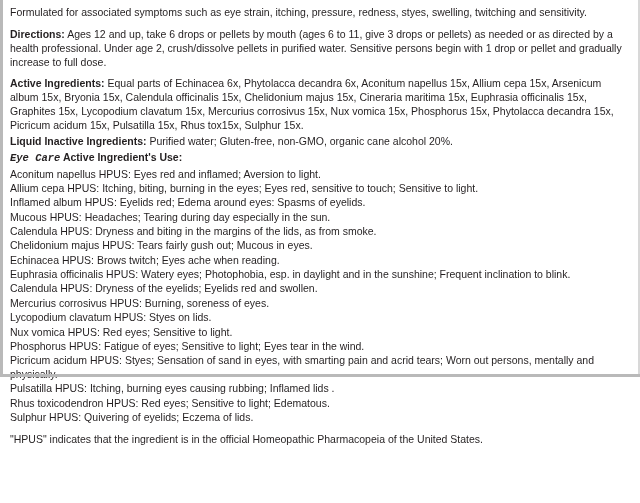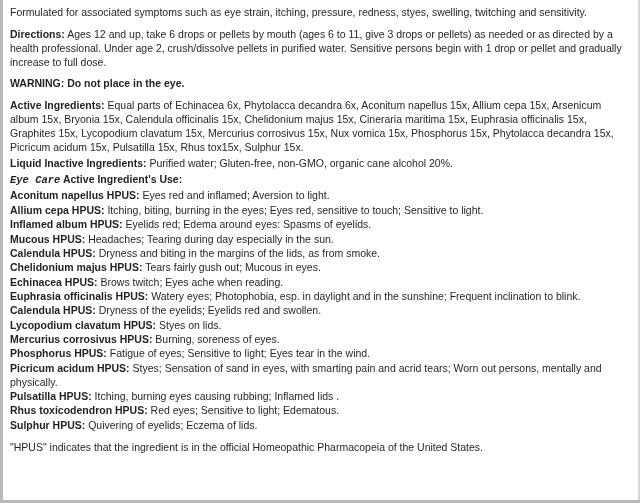--- a/index.html
+++ b/index.html
@@ -12,21 +12,21 @@
     background: #ffffff;
     font-family: "Liberation Sans", sans-serif;
     font-size: 10.5px;
     line-height: 1.32;
     color: #231f20;
     overflow: hidden;
   }
   .page {
     box-sizing: border-box;
     width: 640px;
-    height: 503px;
+    height: 377px;
     padding: 6px 10px 4px 10px;
     position: relative;
     border-radius: 32px;
   }
   .block {
     margin: 0 0 8px 0;
     text-align: left;
   }
   .tight {
     margin: 0 0 2px 0;
@@ -38,21 +38,21 @@
     font-style: italic;
     font-family: Liberation Mono, monospace;
   }
   .uses-list {
     margin: 0 0 8px 0;
   }
   .use-row {
     margin: 0 0 0.5px 0;
   }
   .use-name {
-    font-weight: bold;
+    font-weight: normal;
   }
   .bottom-rule {
     position: absolute;
     left: 0;
     right: 0;
     bottom: 0;
     height: 3px;
     background: #b9b9b9;
   }
   .left-rule {
@@ -77,41 +77,41 @@
 
 <div class="page">
 
   <div class="left-rule"></div>
   <div class="right-rule"></div>
 
   <p class="block">Formulated for associated symptoms such as eye strain, itching, pressure, redness, styes, swelling, twitching and sensitivity.</p>
 
   <p class="block"><b>Directions:</b><span> Ages 12 and up, take 6 drops or pellets by mouth (ages 6 to 11, give 3 drops or pellets) as needed or as directed by a health professional. Under age 2, crush/dissolve pellets in purified water. Sensitive persons begin with 1 drop or pellet and gradually increase to full dose.</span></p>
 
-  <p class="block"><b>WARNING: Do not place in the eye.</b></p>
 
   <p class="tight"><b>Active Ingredients:</b><span> Equal parts of Echinacea 6x, Phytolacca decandra 6x, Aconitum napellus 15x, Allium cepa 15x, Arsenicum album 15x, Bryonia 15x, Calendula officinalis 15x, Chelidonium majus 15x, Cineraria maritima 15x, Euphrasia officinalis 15x, Graphites 15x, Lycopodium clavatum 15x, Mercurius corrosivus 15x, Nux vomica 15x, Phosphorus 15x, Phytolacca decandra 15x, Picricum acidum 15x, Pulsatilla 15x, Rhus tox15x, Sulphur 15x.</span></p>
 
   <p class="tight"><b>Liquid Inactive Ingredients:</b><span> Purified water; Gluten-free, non-GMO, organic cane alcohol 20%.</span></p>
 
 
   <p class="tight"><b class="i">Eye Care</b><b> Active Ingredient's Use:</b></p>
 
   <div class="uses-list">
     <p class="use-row"><span class="use-name">Aconitum napellus HPUS:</span><span> Eyes red and inflamed; Aversion to light.</span></p>
     <p class="use-row"><span class="use-name">Allium cepa HPUS:</span><span> Itching, biting, burning in the eyes; Eyes red, sensitive to touch; Sensitive to light.</span></p>
     <p class="use-row"><span class="use-name">Inflamed album HPUS:</span><span> Eyelids red; Edema around eyes: Spasms of eyelids.</span></p>
     <p class="use-row"><span class="use-name">Mucous HPUS:</span><span> Headaches; Tearing during day especially in the sun.</span></p>
     <p class="use-row"><span class="use-name">Calendula HPUS:</span><span> Dryness and biting in the margins of the lids, as from smoke.</span></p>
     <p class="use-row"><span class="use-name">Chelidonium majus HPUS:</span><span> Tears fairly gush out; Mucous in eyes.</span></p>
     <p class="use-row"><span class="use-name">Echinacea HPUS:</span><span> Brows twitch; Eyes ache when reading.</span></p>
     <p class="use-row"><span class="use-name">Euphrasia officinalis HPUS:</span><span> Watery eyes; Photophobia, esp. in daylight and in the sunshine; Frequent inclination to blink.</span></p>
     <p class="use-row"><span class="use-name">Calendula HPUS:</span><span> Dryness of the eyelids; Eyelids red and swollen.</span></p>
+    <p class="use-row"><span class="use-name">Mercurius corrosivus HPUS:</span><span> Burning, soreness of eyes.</span></p>
     <p class="use-row"><span class="use-name">Lycopodium clavatum HPUS:</span><span> Styes on lids.</span></p>
-    <p class="use-row"><span class="use-name">Mercurius corrosivus HPUS:</span><span> Burning, soreness of eyes.</span></p>
+    <p class="use-row"><span class="use-name">Nux vomica HPUS:</span><span> Red eyes; Sensitive to light.</span></p>
     <p class="use-row"><span class="use-name">Phosphorus HPUS:</span><span> Fatigue of eyes; Sensitive to light; Eyes tear in the wind.</span></p>
     <p class="use-row"><span class="use-name">Picricum acidum HPUS:</span><span> Styes; Sensation of sand in eyes, with smarting pain and acrid tears; Worn out persons, mentally and physically.</span></p>
     <p class="use-row"><span class="use-name">Pulsatilla HPUS:</span><span> Itching, burning eyes causing rubbing; Inflamed lids .</span></p>
     <p class="use-row"><span class="use-name">Rhus toxicodendron HPUS:</span><span> Red eyes; Sensitive to light; Edematous.</span></p>
     <p class="use-row"><span class="use-name">Sulphur HPUS:</span><span> Quivering of eyelids; Eczema of lids.</span></p>
   </div>
 
   <p class="block">"HPUS" indicates that the ingredient is in the official Homeopathic Pharmacopeia of the United States.</p>
 
   <div class="bottom-rule"></div>

